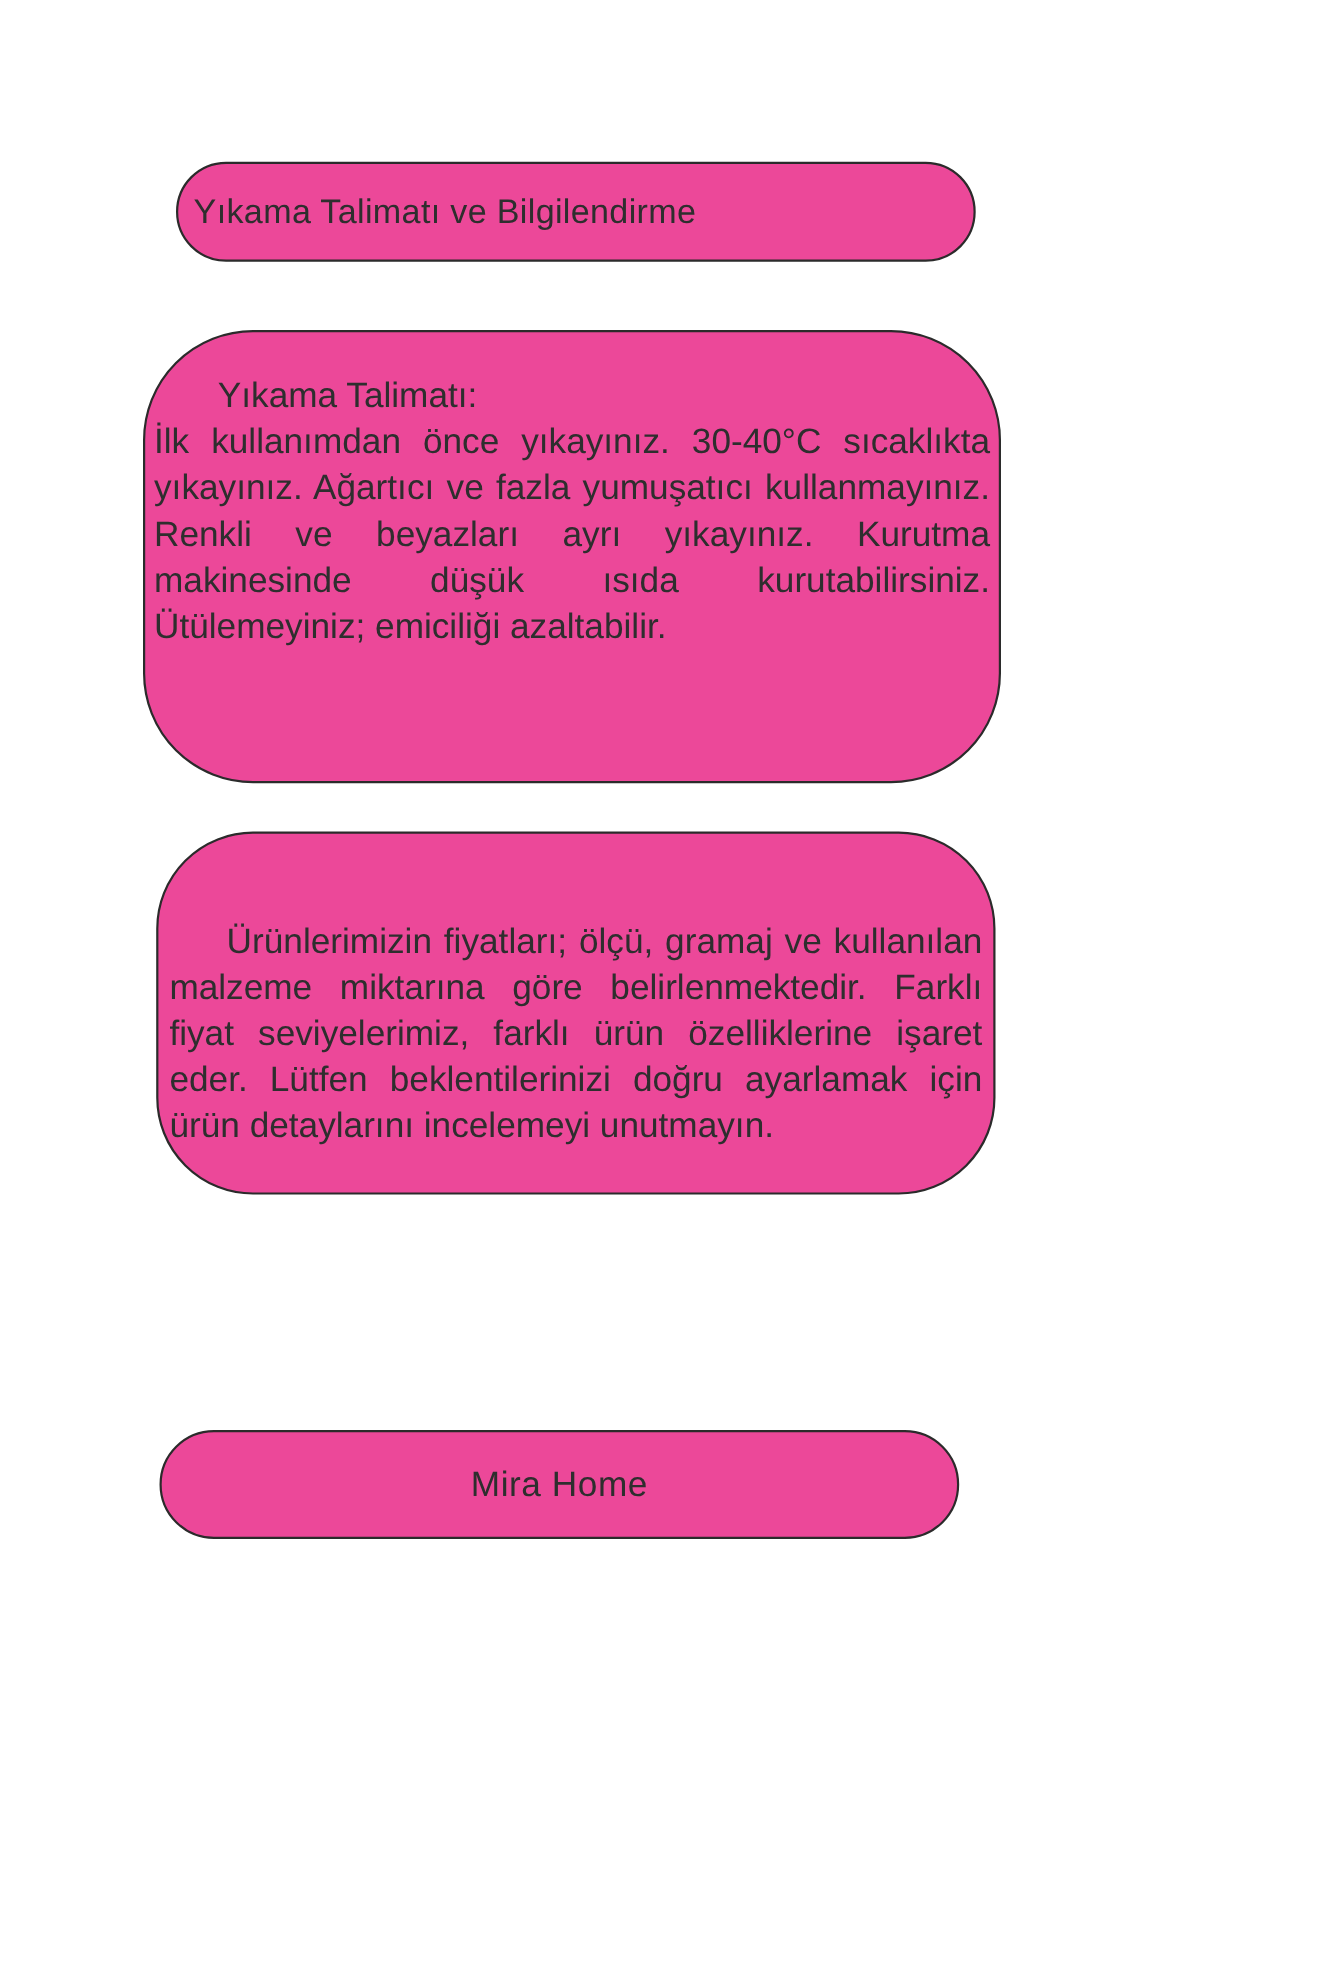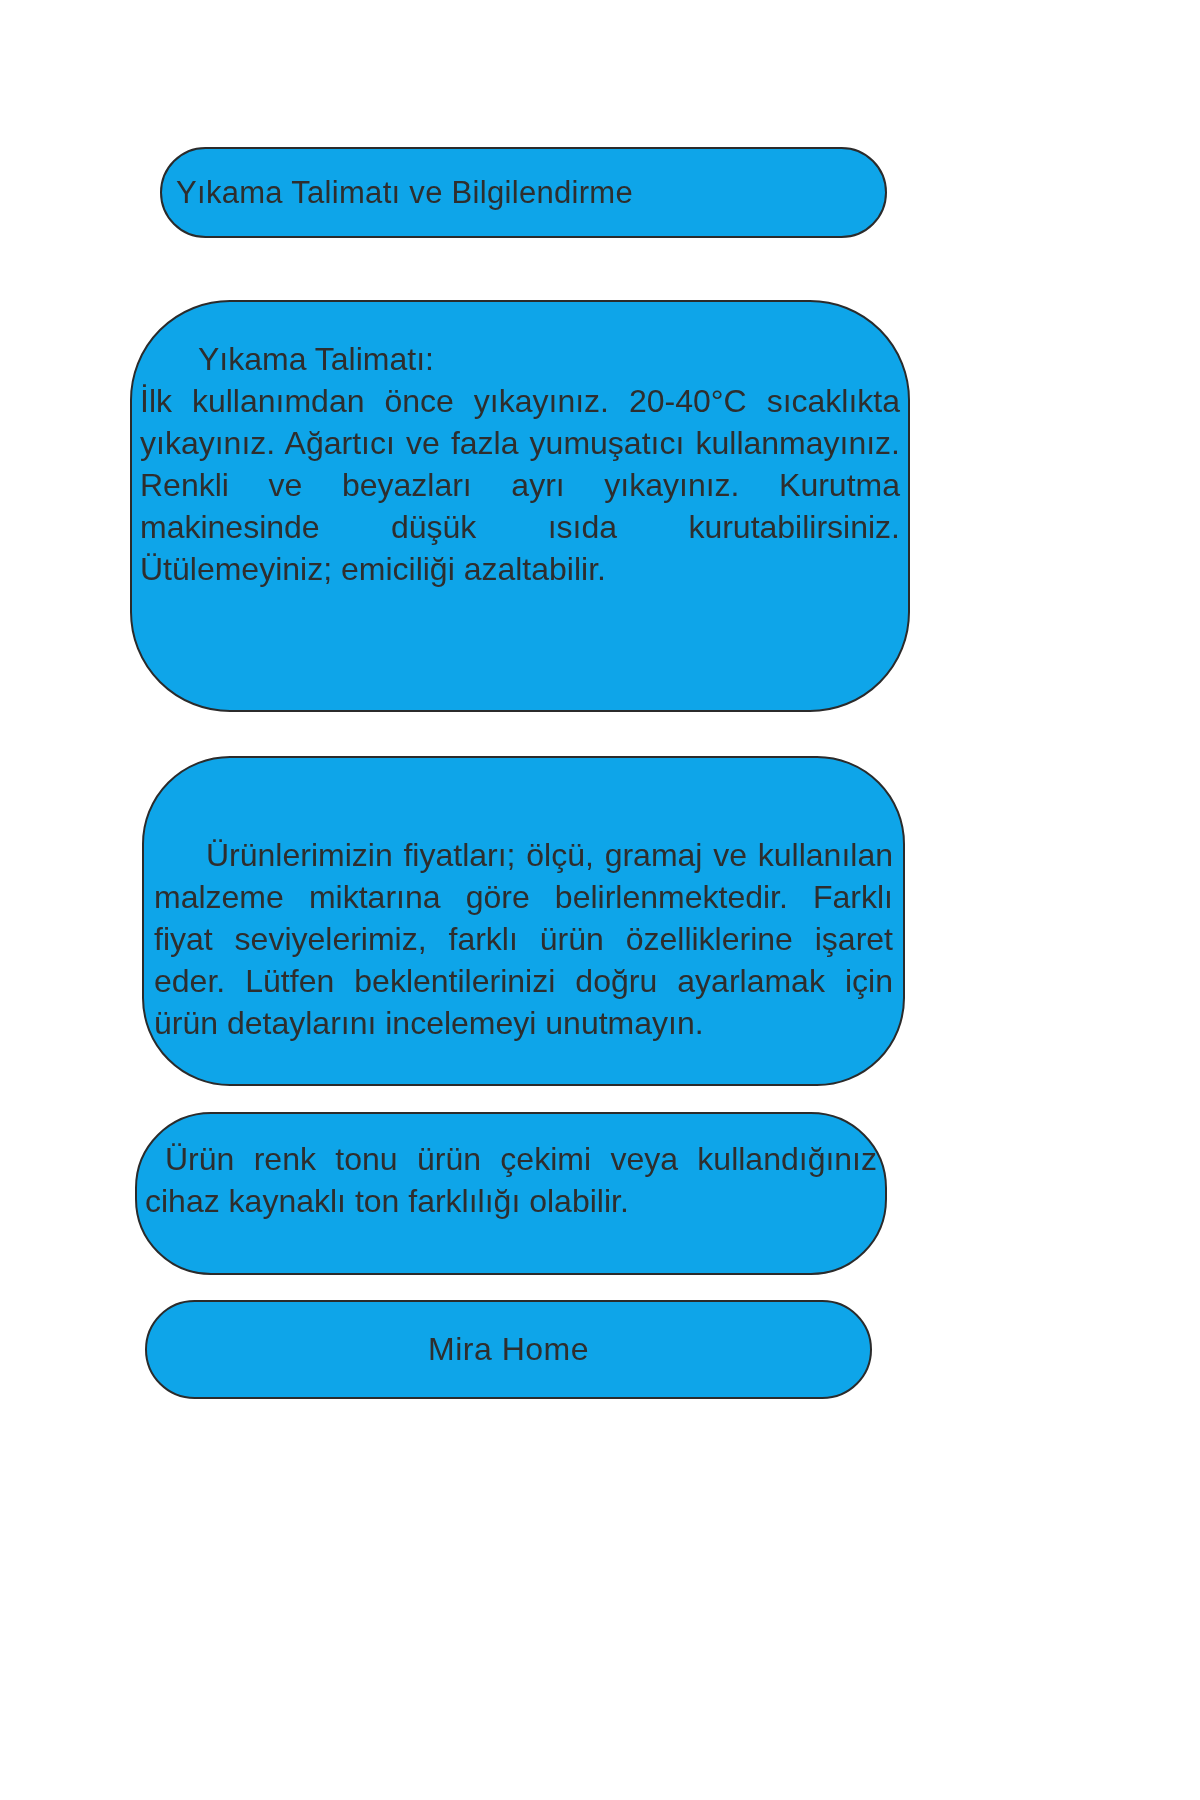--- a/index.html
+++ b/index.html
@@ -11,21 +11,21 @@
   .page {
     position: relative;
     width: 1200px;
     height: 1800px;
     background: #ffffff;
     overflow: hidden;
   }
   .card {
     position: absolute;
     border: 2px solid #2b2b2b;
-    background: #0ea5e9;
+    background: #ec4899;
   }
   
   .card-header {
     left: 160px; top: 147px;
     width: 727px; height: 91px;
     border-radius: 46px;
     display: flex;
     align-items: center;
   }
   .card-header .title {
@@ -99,28 +99,25 @@
 <body>
 
 <div class="page">
 
   <div class="card card-header">
     <div class="title">Yıkama Talimatı ve Bilgilendirme</div>
   </div>
 
   <div class="card card-wash">
     <div class="wash-heading">Yıkama Talimatı:</div>
-    <div class="wash-body">İlk kullanımdan önce yıkayınız. 20-40°C sıcaklıkta yıkayınız. Ağartıcı ve fazla yumuşatıcı kullanmayınız. Renkli ve beyazları ayrı yıkayınız. Kurutma makinesinde düşük ısıda kurutabilirsiniz. Ütülemeyiniz; emiciliği azaltabilir.</div>
+    <div class="wash-body">İlk kullanımdan önce yıkayınız. 30-40°C sıcaklıkta yıkayınız. Ağartıcı ve fazla yumuşatıcı kullanmayınız. Renkli ve beyazları ayrı yıkayınız. Kurutma makinesinde düşük ısıda kurutabilirsiniz. Ütülemeyiniz; emiciliği azaltabilir.</div>
   </div>
 
   <div class="card card-pricing">
     <div class="pricing-body">Ürünlerimizin fiyatları; ölçü, gramaj ve kullanılan malzeme miktarına göre belirlenmektedir. Farklı fiyat seviyelerimiz, farklı ürün özelliklerine işaret eder. Lütfen beklentilerinizi doğru ayarlamak için ürün detaylarını incelemeyi unutmayın.</div>
   </div>
 
-  <div class="card card-color">
-    <div class="color-body">Ürün renk tonu ürün çekimi veya kullandığınız cihaz kaynaklı ton farklılığı olabilir.</div>
-  </div>
 
   <div class="card card-brand">
     <div class="brand-name">Mira Home</div>
   </div>
 
 </div>
 
 </body></html>

